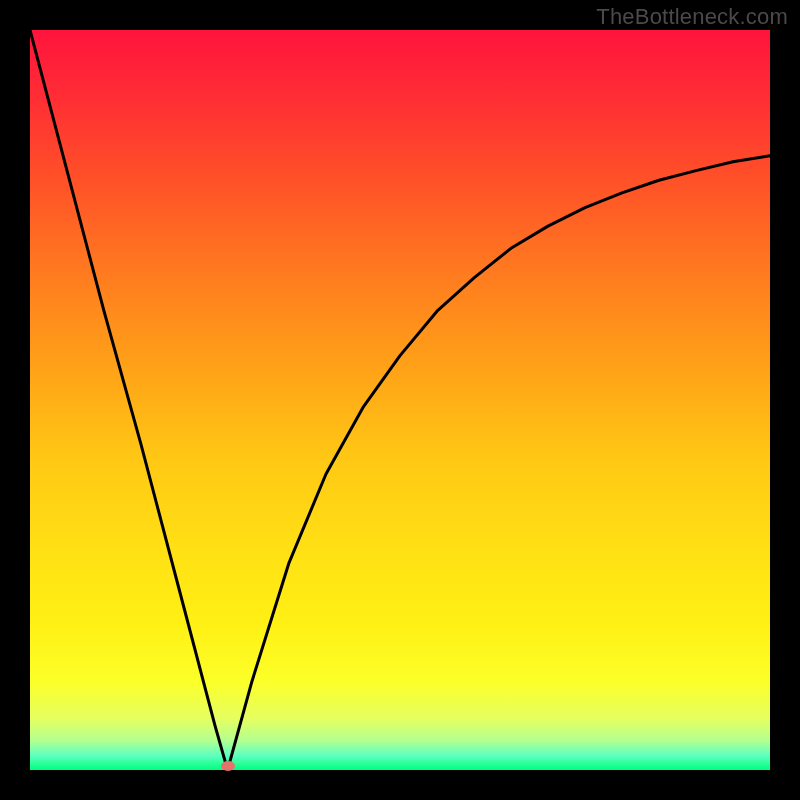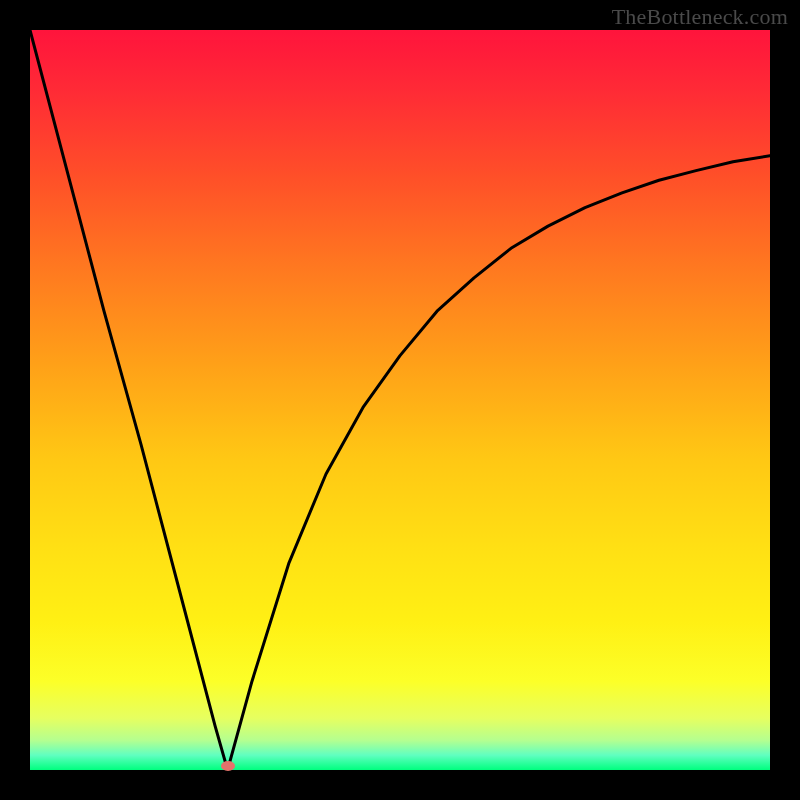--- a/index.html
+++ b/index.html
@@ -36,21 +36,21 @@
     );
   }
 
   .watermark {
     position: absolute;
     top: 4px;
     right: 12px;
     color: #4a4a4a;
     font-size: 22px;
     font-weight: 400;
-    font-family: Liberation Serif, serif;
+    font-family: Liberation Sans, sans-serif;
     letter-spacing: 0.2px;
   }
 
   .curve {
     position: absolute;
     left: 0; top: 0;
     width: 740px;
     height: 740px;
     pointer-events: none;
   }

